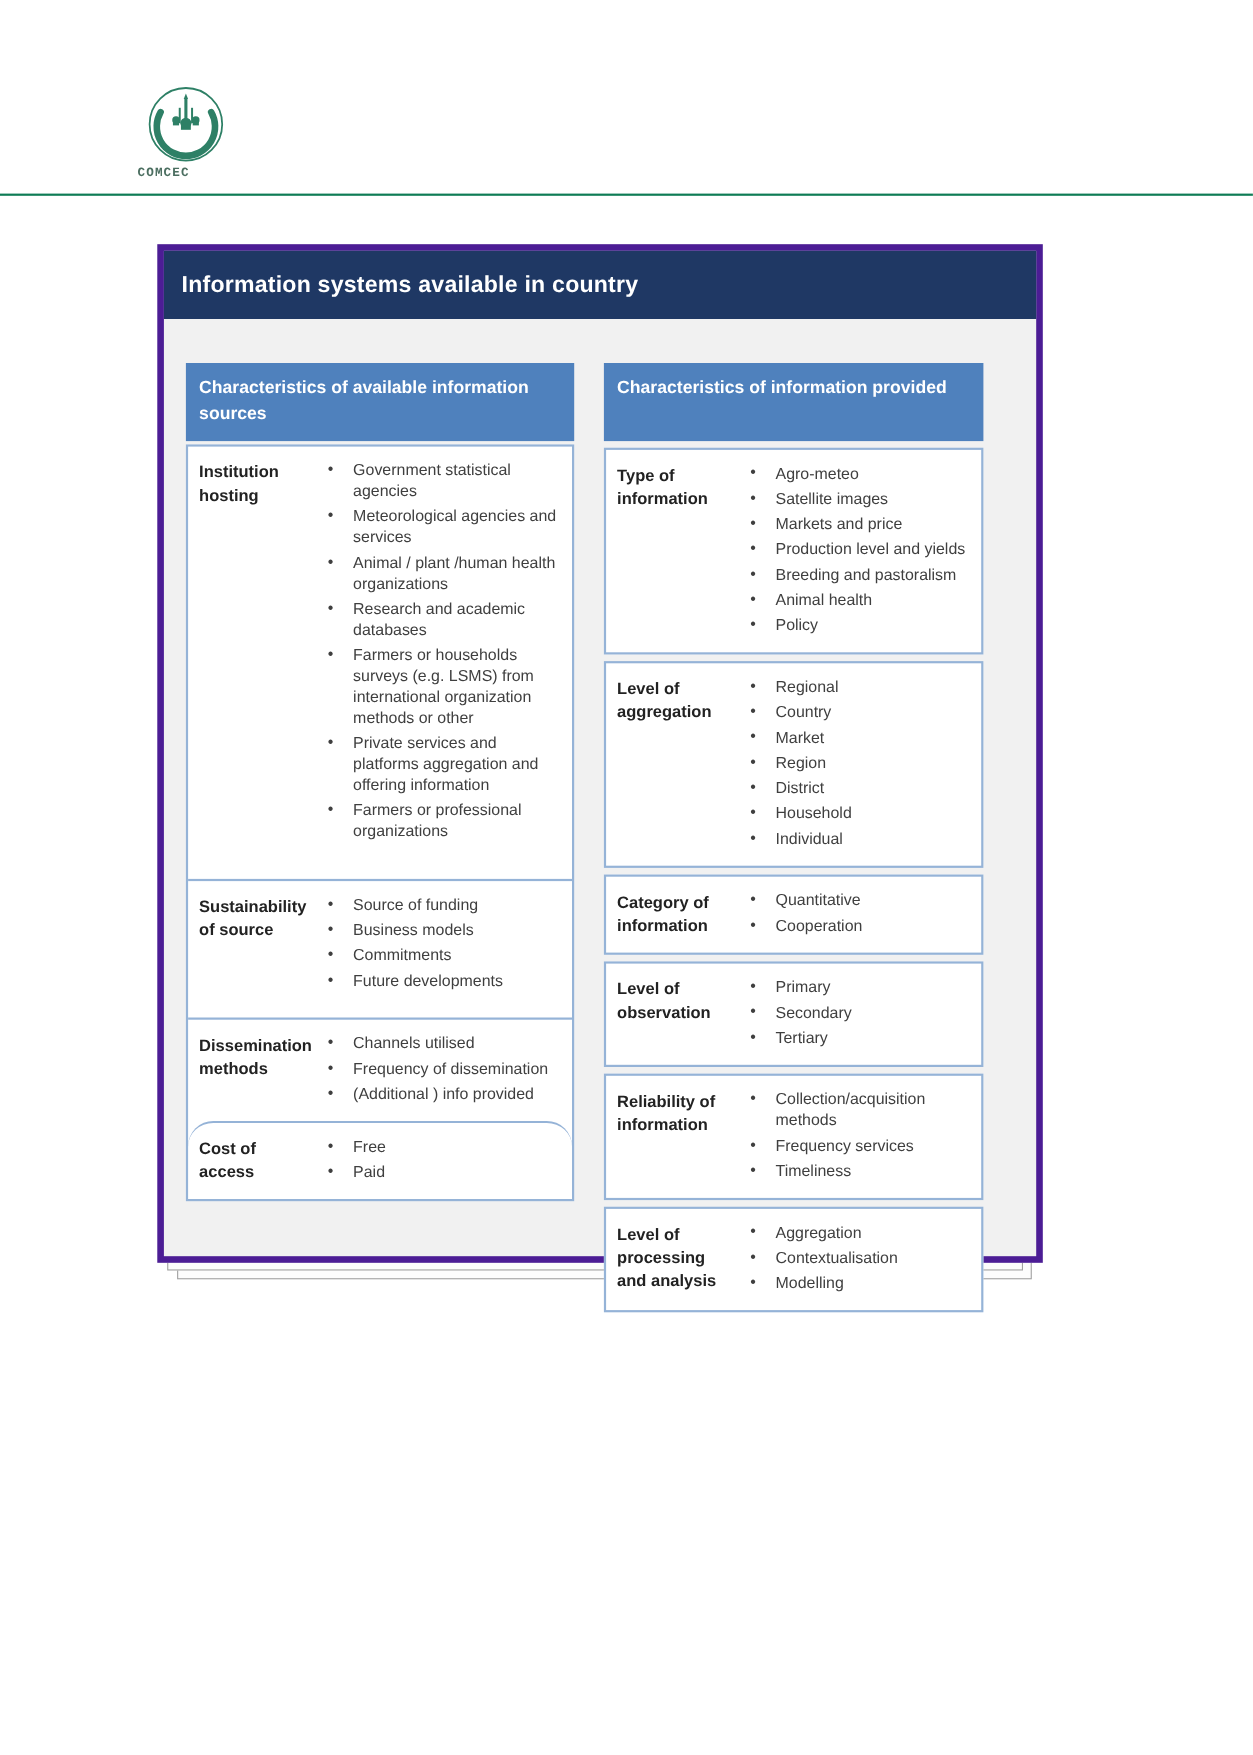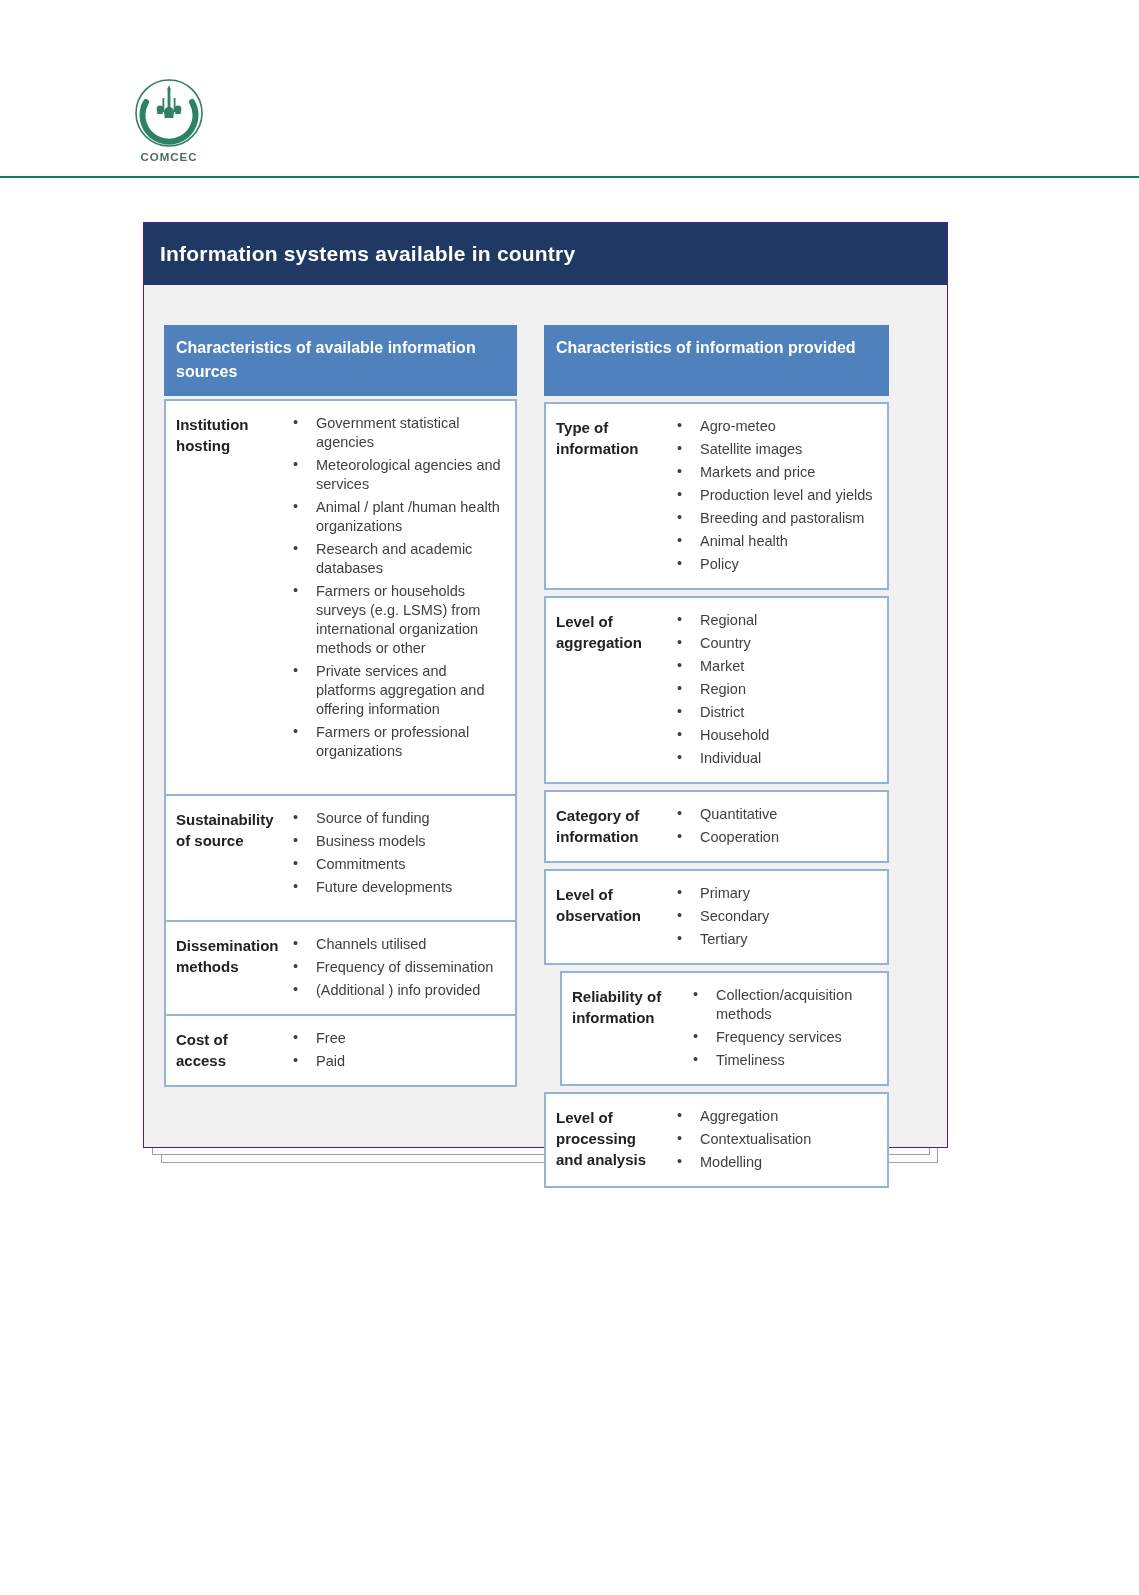--- a/index.html
+++ b/index.html
@@ -12,32 +12,32 @@
   }
   *{box-sizing:border-box;}
   html,body{margin:0;padding:0;}
   body{
     width:1139px;height:1595px;position:relative;background:#ffffff;
     font-family:"Liberation Sans",sans-serif;color:var(--ink);
   }
   
   .logo-wrap{position:absolute;left:133px;top:78px;width:72px;height:72px;}
   .logo-caption{
-    position:absolute;left:125px;top:151px;width:88px;text-align:center;
-    font-family:Liberation Sans, sans-serif;font-size:11.5px;letter-spacing:1px;
+    position:absolute;left:125px;top:151px;width:88px;text-align:left;
+    font-family:Liberation Mono, monospace;font-size:11.5px;letter-spacing:1px;
     color:#4b6e60;font-weight:bold;
   }
   .green-rule{position:absolute;left:0;top:176px;width:1139px;height:2px;background:var(--green);}
   
   .back-page{position:absolute;background:#fcfcfc;border:1px solid #a0a0a0;}
   .back-page.p3{left:161px;top:241px;width:777px;height:922px;}
   .back-page.p2{left:152px;top:231px;width:778px;height:924px;}
   .card{
     position:absolute;left:143px;top:222px;width:805px;height:926px;
-    background:var(--cardbg);border:1px solid #4c1d95;
+    background:var(--cardbg);border:6px solid #4c1d95;
   }
   .card-title{
     height:62px;background:var(--navy);color:#ffffff;
     display:flex;align-items:center;padding-left:16px;
     font-size:21px;font-weight:bold;letter-spacing:0.2px;
   }
   
   .col{position:absolute;top:102px;}
   .col-left{left:20px;width:353px;}
   .col-right{left:400px;width:345px;}
@@ -59,26 +59,26 @@
   .row-items{
     flex:1;list-style:none;margin:0;padding:13px 6px 10px 0;
     font-size:14.5px;line-height:19px;color:#3f3f3f;
   }
   .row-items li{position:relative;padding-left:32px;margin-bottom:4px;}
   .row-items li::before{content:"\2022";position:absolute;left:9px;top:-1px;}
   
   #left-rows .trow:nth-child(1){min-height:393px;border-radius:15px;}
   #left-rows .trow:nth-child(2){min-height:126px;}
   #left-rows .trow:nth-child(3){min-height:84px;}
-  #left-rows .trow:nth-child(4){min-height:66px;}
+  #left-rows .trow:nth-child(4){min-height:66px;border-radius:23px;}
   #right-rows .trow:nth-child(1){min-height:166px;}
   #right-rows .trow:nth-child(2){min-height:162px;justify-content:flex-end;}
   #right-rows .trow:nth-child(3){min-height:62px;}
   #right-rows .trow:nth-child(4){min-height:86px;}
-  #right-rows .trow:nth-child(5){min-height:100px;margin-left:16px;}
+  #right-rows .trow:nth-child(5){min-height:100px;}
   #right-rows .trow:nth-child(6){min-height:85px;}
 </style>
 </head>
 <body>
 
 <div class="logo-wrap">
   <svg width="72" height="72" viewBox="0 0 72 72">
     <circle cx="36" cy="35" r="33" fill="#ffffff" stroke="#2e8066" stroke-width="1.6"></circle>
 
     <path d="M 13 24 A 26.5 26.5 0 1 0 59 24" fill="none" stroke="#2e8066" stroke-width="6" stroke-linecap="round"></path>

